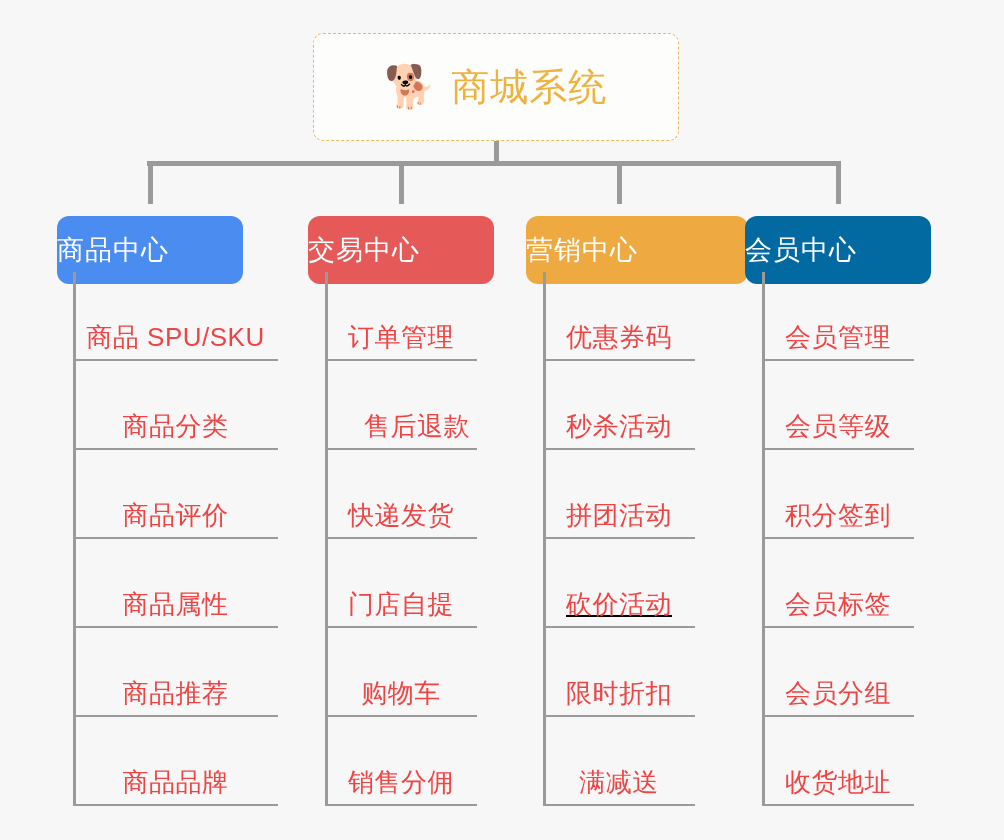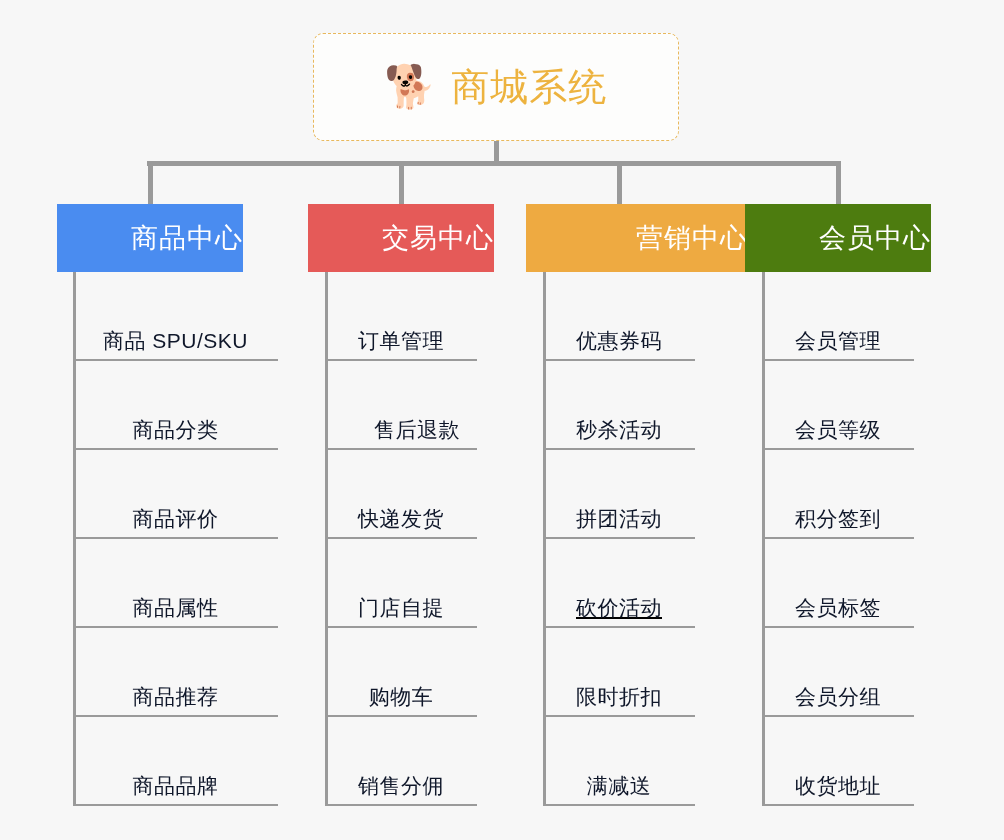--- a/index.html
+++ b/index.html
@@ -68,27 +68,27 @@
   }
   .drop {
     top: 161px;
     width: 5px;
     height: 43px;
   }
 
   
   .cat-header {
     position: absolute;
-    top: 204px;
+    top: 216px;
     height: 68px;
     box-sizing: border-box;
-    border-radius: 0;
+    border-radius: 12px;
     display: flex;
     align-items: center;
-    justify-content: flex-end;
+    justify-content: flex-start;
     color: #ffffff;
     font-size: 27px;
     letter-spacing: 1px;
   }
 
   
   .leaf-col {
     position: absolute;
     top: 272px;
   }
@@ -104,22 +104,22 @@
     left: 0px;
     box-sizing: border-box;
     border-bottom: 2px solid #9a9a9a;
     display: flex;
     align-items: flex-end;
     justify-content: center;
     padding-bottom: 4px;
     height: 89px;
   }
   .leaf-label {
-    font-size: 21px;
-    color: #0f172a;
+    font-size: 26px;
+    color: #ef4444;
     white-space: nowrap;
     letter-spacing: 0.5px;
     margin-top: 6px;
   }
 </style>
 </head>
 <body>
 
 <div id="canvas">
 
@@ -201,21 +201,21 @@
           <span class="leaf-label">砍价活动</span>
         </div>
         <div class="leaf-item" style="top: 356px; width: 152px;">
           <span class="leaf-label">限时折扣</span>
         </div>
         <div class="leaf-item" style="top: 445px; width: 152px;">
           <span class="leaf-label">满减送</span>
         </div>
       </div>
       <div class="conn drop" style="left: 836px;"></div>
-      <div class="cat-header" style="left: 745px; width: 186px; background: #4d7c0f;">
+      <div class="cat-header" style="left: 745px; width: 186px; background: #0369a1;">
         <span>会员中心</span>
       </div>
       <div class="leaf-col" style="left: 762px; width: 152px; height: 534px;">
         <div class="leaf-spine" style="height: 534px; background: rgb(154, 154, 154);"></div>
         <div class="leaf-item" style="top: 0px; width: 152px;">
           <span class="leaf-label">会员管理</span>
         </div>
         <div class="leaf-item" style="top: 89px; width: 152px;">
           <span class="leaf-label">会员等级</span>
         </div>

